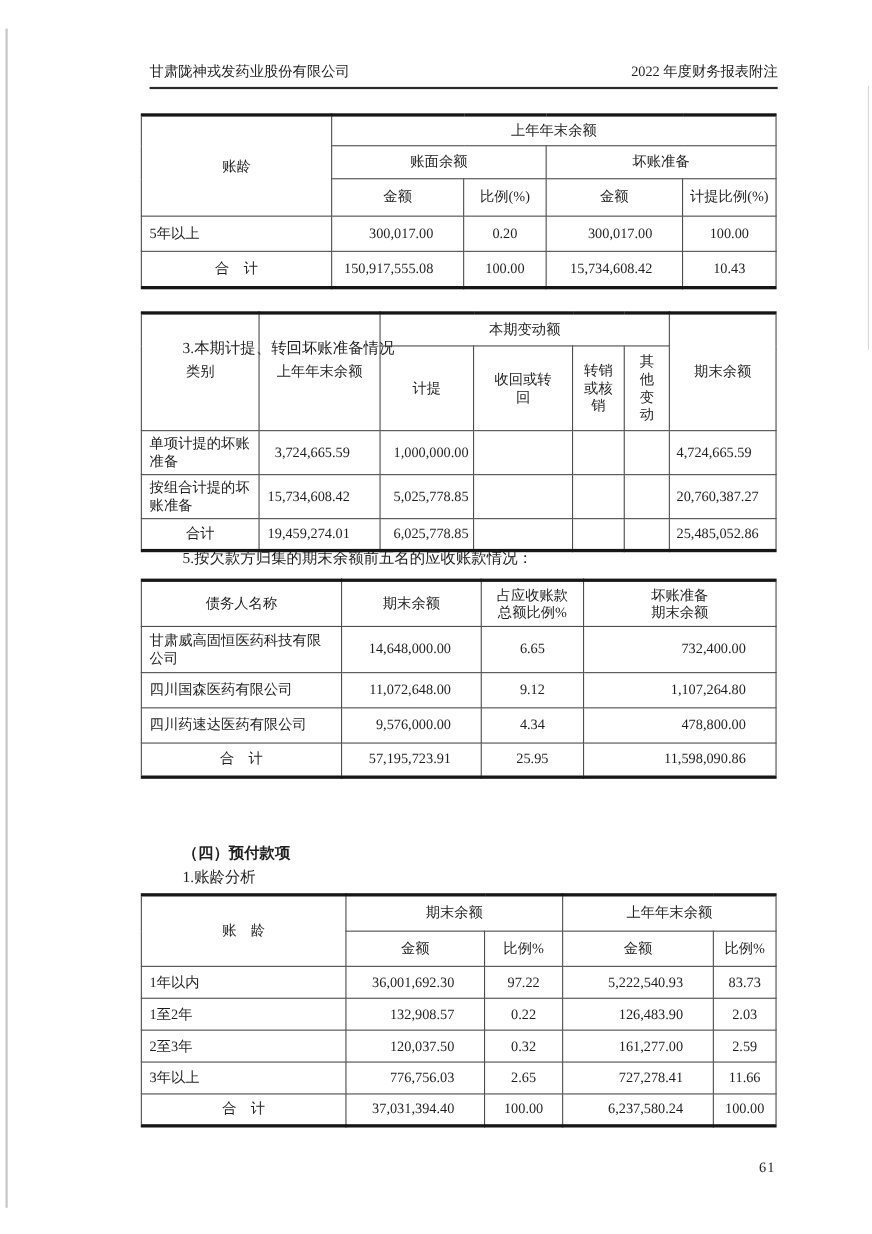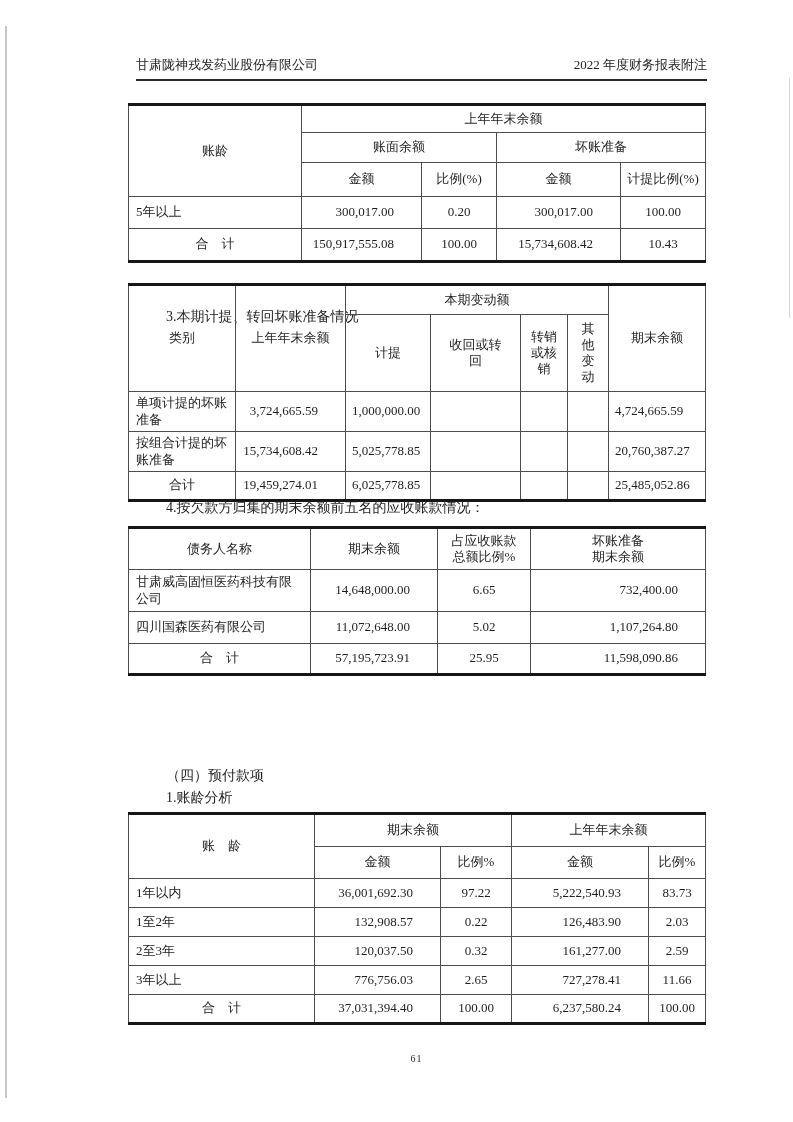--- a/index.html
+++ b/index.html
@@ -27,24 +27,24 @@
         border-top:3px solid #161616;border-bottom:3px solid #161616;
         border-left:1px solid #3c3c3c;border-right:1px solid #3c3c3c;}
   th,td{border:1px solid #4d4d4d;font-size:13px;font-weight:normal;
         padding:1px 6px;overflow:hidden;}
   th{text-align:center;white-space:pre-line;line-height:1.25;}
   td{line-height:1.3;}
   .lbl{text-align:left;padding-left:7px;}
   .num{text-align:right;padding-right:27px;}
   .pct{text-align:center;}
   .ctr{text-align:center;}
-  .numfill{text-align:left;padding-right:4px;}
+  .numfill{text-align:right;padding-right:4px;}
 
   .pagenum{position:absolute;left:128px;top:1053px;width:577px;
-           text-align:center;font-size:10px;letter-spacing:1px;}
+           text-align:right;font-size:13px;letter-spacing:1px;}
 </style>
 </head>
 <body>
 
 <div class="page">
   <div class="edge-left"></div>
   <div class="edge-right"></div>
 
   <div class="hdr">
     <span>甘肃陇神戎发药业股份有限公司</span>
@@ -149,21 +149,21 @@
         <td class="numfill">6,025,778.85</td>
         <td></td>
         <td></td>
         <td></td>
         <td class="num">25,485,052.86</td>
       </tr>
     </tbody>
       </table>
   </div>
 
-  <div class="sec" style="top:499px;">4.按欠款方归集的期末余额前五名的应收账款情况：</div>
+  <div class="sec" style="top:499px;">5.按欠款方归集的期末余额前五名的应收账款情况：</div>
 
   <div class="tblwrap" style="top:526px;">
     <table>
       <colgroup>
           <col style="width:182px">
           <col style="width:127px">
           <col style="width:93px">
           <col style="width:175px">
         </colgroup>
       <tbody>
@@ -177,34 +177,40 @@
       </tr>
       <tr style="height:42px">
         <td class="lbl">甘肃威高固恒医药科技有限公司</td>
         <td class="num">14,648,000.00</td>
         <td class="pct">6.65</td>
         <td class="num">732,400.00</td>
       </tr>
       <tr style="height:32px">
         <td class="lbl">四川国森医药有限公司</td>
         <td class="num">11,072,648.00</td>
-        <td class="pct">5.02</td>
+        <td class="pct">9.12</td>
         <td class="num">1,107,264.80</td>
+      </tr>
+      <tr style="height:32px">
+        <td class="lbl">四川药速达医药有限公司</td>
+        <td class="num">9,576,000.00</td>
+        <td class="pct">4.34</td>
+        <td class="num">478,800.00</td>
       </tr>
       <tr style="height:31px">
         <td class="ctr">合　计</td>
         <td class="num">57,195,723.91</td>
         <td class="pct">25.95</td>
         <td class="num">11,598,090.86</td>
       </tr>
     </tbody>
       </table>
   </div>
 
-  <div class="sec" style="top:767px;">（四）预付款项</div>
+  <div class="sec" style="top:767px;font-weight:bold;">（四）预付款项</div>
   <div class="sec" style="top:789px;">1.账龄分析</div>
 
   <div class="tblwrap" style="top:812px;">
     <table>
       <colgroup>
           <col style="width:186px">
           <col style="width:126px">
           <col style="width:71px">
           <col style="width:137px">
           <col style="width:57px">

